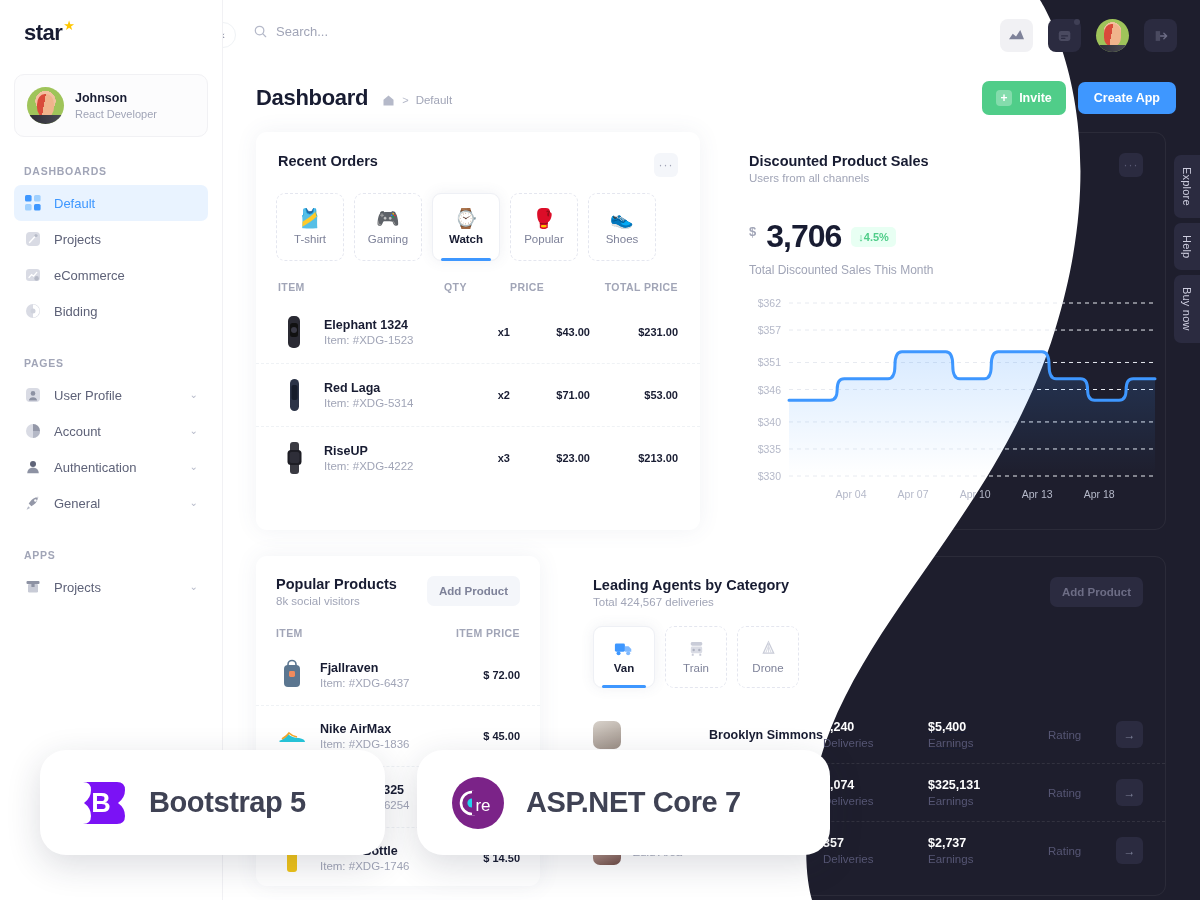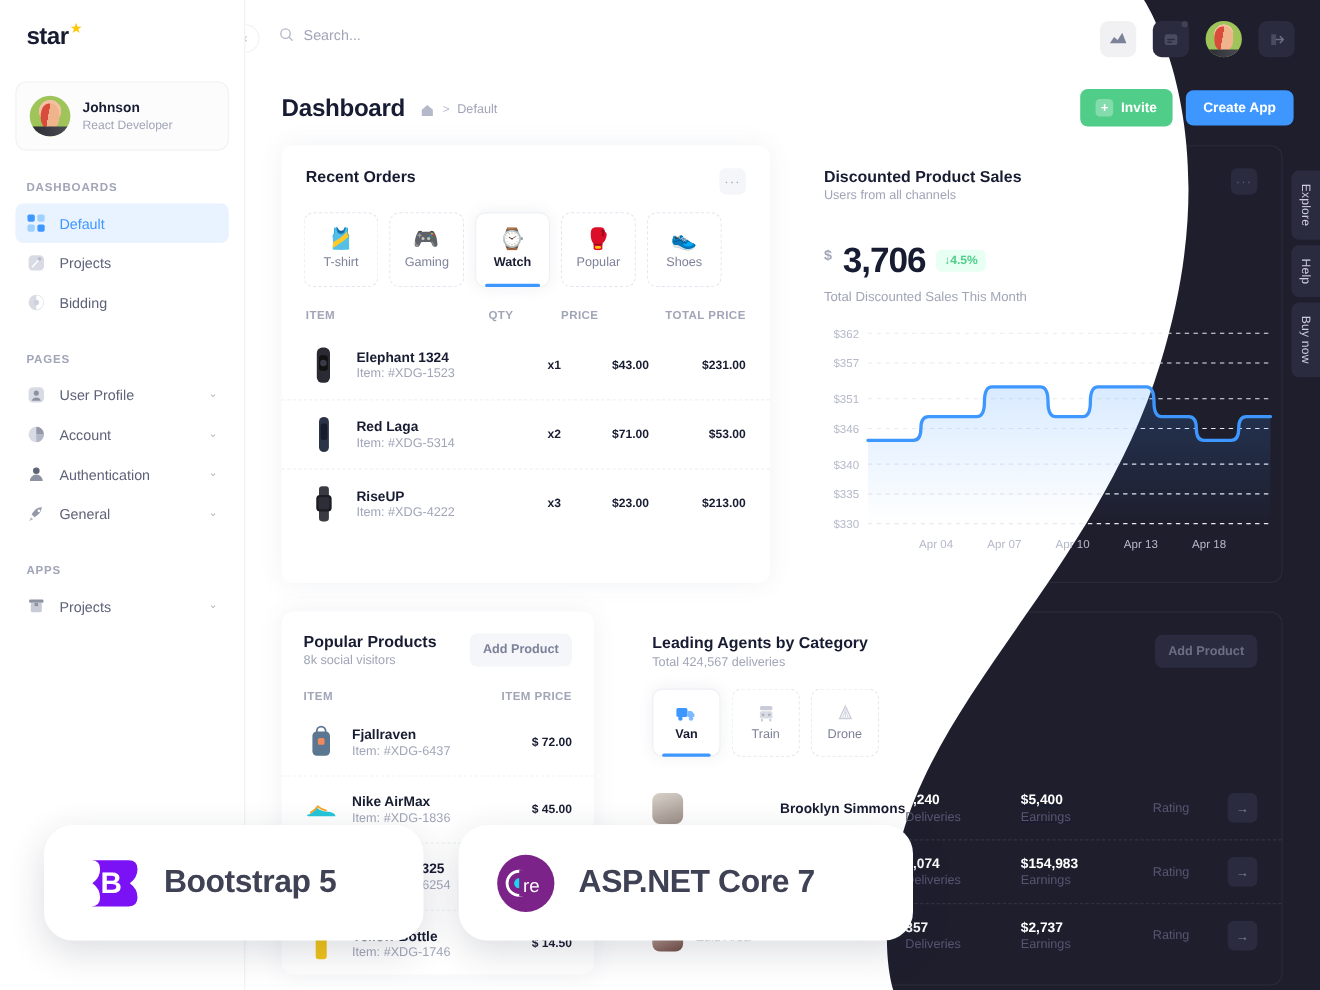--- a/index.html
+++ b/index.html
@@ -212,20 +212,28 @@
 
   <div class="nav-item">
     <svg class="nav-ico" viewBox="0 0 18 18">
       <rect x="2" y="2" width="14" height="14" rx="4" fill="#d9dbe4"></rect>
       <path d="M5.5 12.5 L12.5 5" stroke="#fff" stroke-width="1.4" stroke-linecap="round"></path>
       <circle cx="12" cy="5.5" r="1.6" fill="#b6bac7"></circle>
     </svg>
     <span class="nav-text">Projects</span>
   </div>
 
+  <div class="nav-item">
+    <svg class="nav-ico" viewBox="0 0 18 18">
+      <rect x="2" y="3" width="14" height="12" rx="3.2" fill="#d9dbe4"></rect>
+      <path d="M5 11.5 L7.6 8.6 L9.6 10.2 L12.8 6.4" stroke="#fff" stroke-width="1.3" fill="none" stroke-linecap="round"></path>
+      <circle cx="12.6" cy="12.4" r="2.3" fill="#b6bac7"></circle>
+    </svg>
+    <span class="nav-text">eCommerce</span>
+  </div>
 
   <div class="nav-item">
     <svg class="nav-ico" viewBox="0 0 18 18">
       <circle cx="9" cy="9" r="7" fill="#d9dbe4"></circle>
       <path d="M9 2.5 a6.5 6.5 0 0 1 0 13 z" fill="#fff"></path>
       <circle cx="9" cy="9" r="2.5" fill="#cfd2dc"></circle>
     </svg>
     <span class="nav-text">Bidding</span>
   </div>
 
@@ -622,21 +630,21 @@
     <div class="ag-row">
       <div class="ag-av" style="background:linear-gradient(160deg,#b9c6d4,#6d7c8c);"></div>
       <div style="flex:1;margin-left:12px;">
         <div class="ag-name"></div>
       </div>
       <div style="width:105px;">
         <div class="stat-v">6,074</div>
         <div class="stat-l">Deliveries</div>
       </div>
       <div style="width:120px;">
-        <div class="stat-v">$154,983</div>
+        <div class="stat-v">$325,131</div>
         <div class="stat-l">Earnings</div>
       </div>
       <div class="rating-txt" style="width:68px;">Rating</div>
       <div class="arrow-btn">→</div>
     </div>
 
     <div class="ag-row">
       <div class="ag-av" style="background:linear-gradient(160deg,#e3c9bd,#6e4a43);"></div>
       <div style="flex:1;margin-left:12px;">
         <div class="ag-name"></div>

